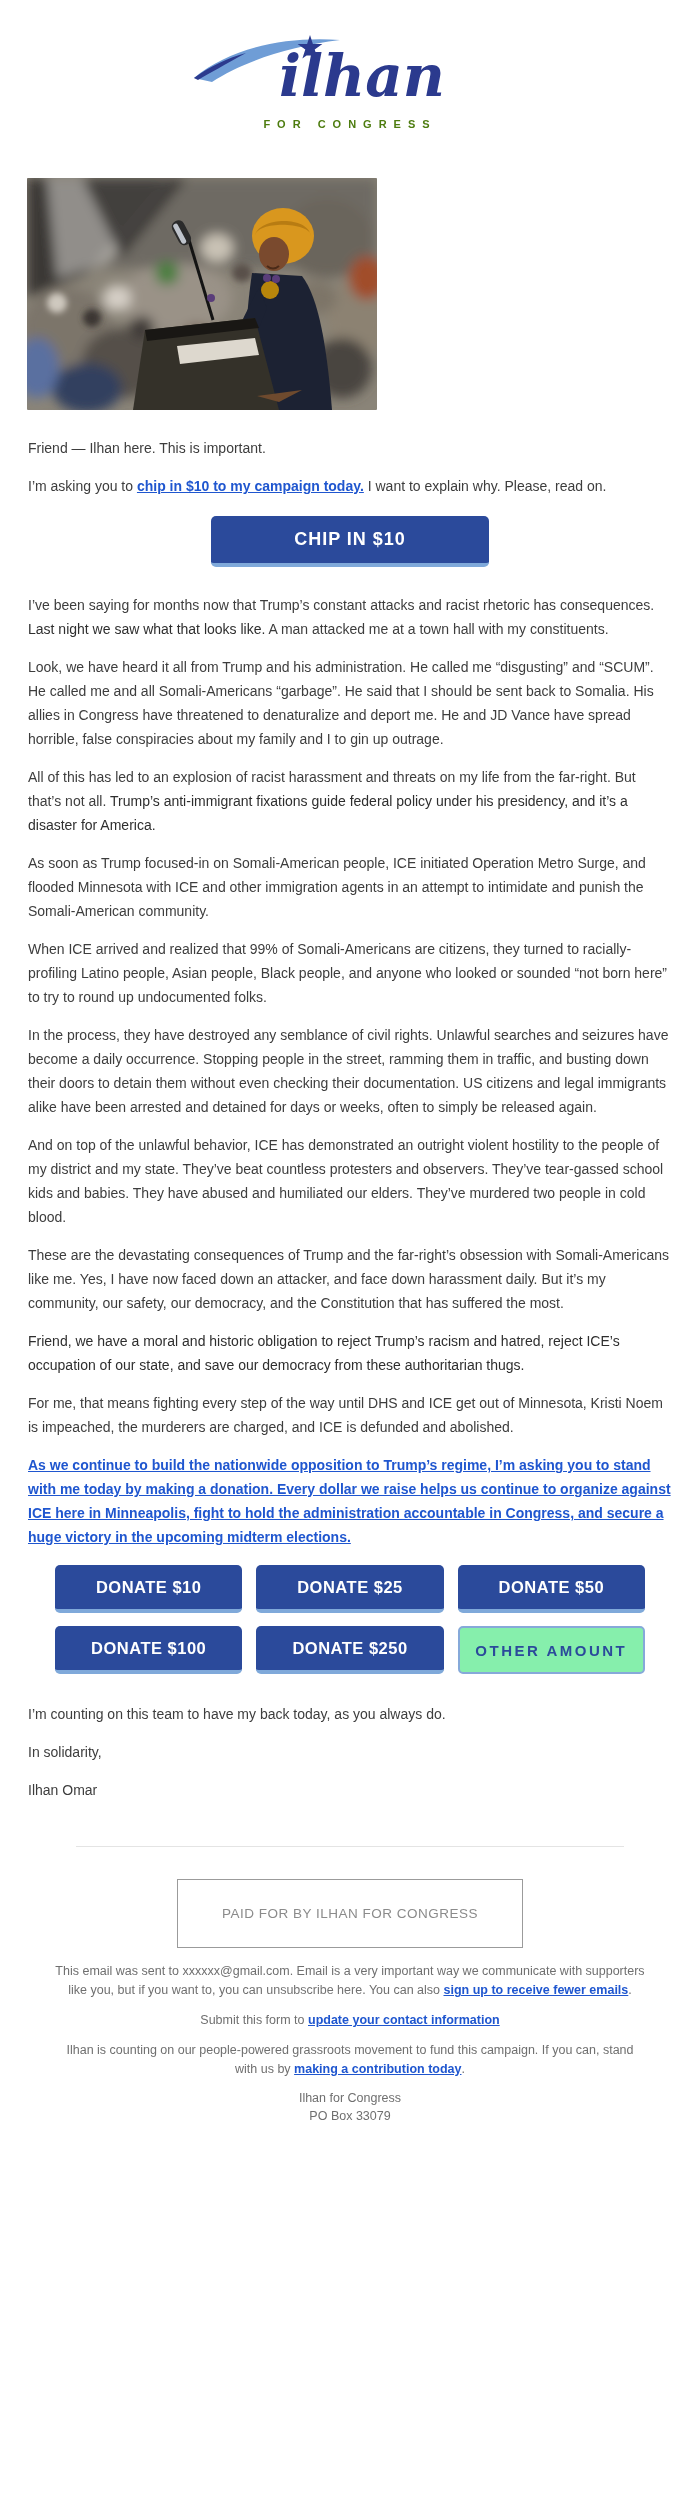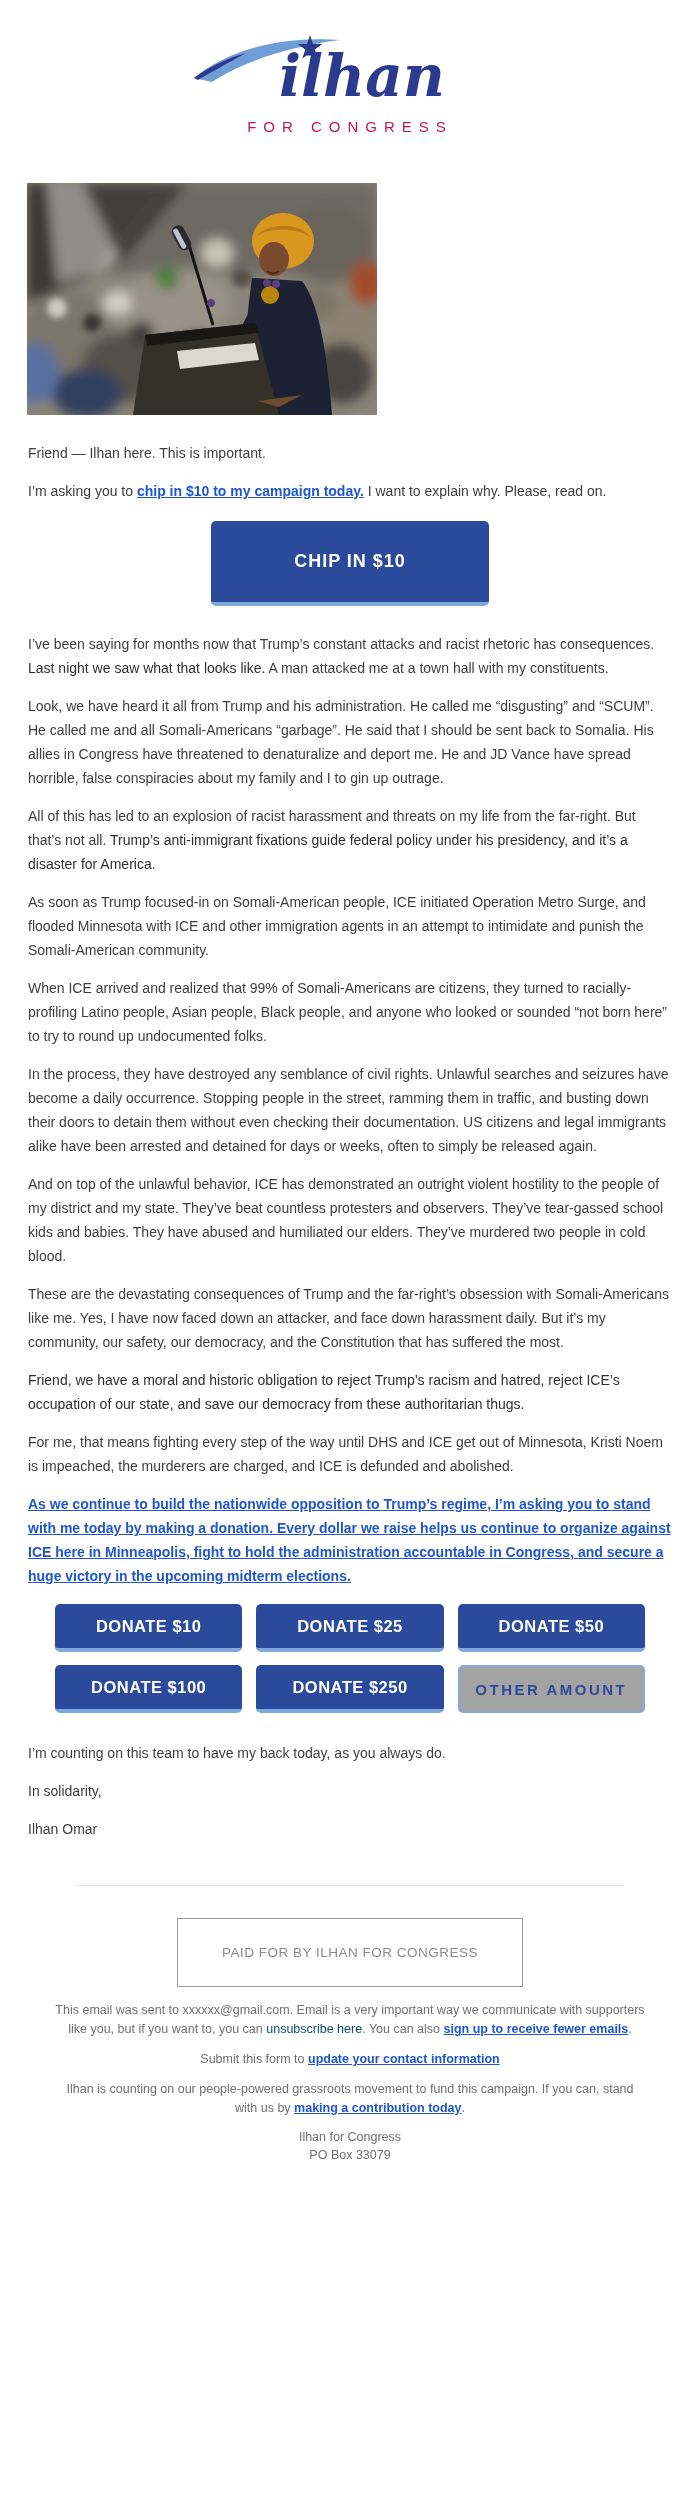--- a/index.html
+++ b/index.html
@@ -1,51 +1,51 @@
 <!DOCTYPE html>
 <html><head>
 <meta charset="utf-8">
 <style>
   html,body { margin:0; padding:0; background:#ffffff; }
   body { font-family:"Liberation Sans", sans-serif; color:#3d3d3d; }
   .page { width:700px; height:2510px; margin:0 auto; background:#fff; overflow:hidden; position:relative; }
 
   .logo-wrap { text-align:center; padding-top:22px; }
-  .logo-sub { color:#be185d; font-weight:normal; letter-spacing:7px; font-size:15px; margin-top:0px; text-align:center; }
+  .logo-sub { color:#4d7c0f; font-weight:bold; letter-spacing:7px; font-size:11px; margin-top:0px; text-align:center; }
 
   .photo { display:block; margin:48px 0 0 27px; border-radius:1px; }
 
   .content { padding:0 28px; }
   .para { font-size:14px; line-height:24px; margin:14px 0; }
   .para.first { margin-top:26px; }
   .seg-normal { color:#3d3d3d; }
   .seg-bold { font-weight:normal; color:#2e2e2e; }
   .seg-link { color:#1f56cf; font-weight:bold; text-decoration:underline; cursor:pointer; }
 
   .cta-row { text-align:center; margin:18px 0 26px; }
-  .cta-btn { display:inline-block; width:278px; padding:30px 0; background:#2b4a9b; border:none;
+  .cta-btn { display:inline-block; width:278px; padding:13px 0; background:#2b4a9b; border:none;
              border-bottom:4px solid #7fa9da; border-radius:5px; color:#fff; font-weight:bold;
              font-size:18px; letter-spacing:1px; font-family:inherit; cursor:pointer; }
 
   .actblue-note { text-align:center; font-style:italic; font-size:13.5px; color:#3a3a3a; margin:22px 6px 0; }
 
   .donate-grid { display:grid; grid-template-columns:1fr 1fr 1fr; gap:13px 14px; padding:0 27px; margin-top:16px; }
   .donate-btn { height:48px; background:#2b4a9b; border:none; border-bottom:4px solid #7fa9da; border-radius:5px;
                 color:#fff; font-weight:bold; font-size:16.5px; letter-spacing:0.5px; font-family:inherit; cursor:pointer; }
-  .donate-btn.outline { background:#a3a3a3; border:2px solid #86a9d9; color:#2b4a9b; letter-spacing:2.5px; font-size:15px; }
+  .donate-btn.outline { background:#86efac; border:2px solid #86a9d9; color:#2b4a9b; letter-spacing:2.5px; font-size:15px; }
 
   .footer-rule { border:none; border-top:1px solid #e4e4e4; width:548px; margin:44px auto 0; }
 
   .paidfor { width:344px; margin:32px auto 0; border:1px solid #9b9b9b; text-align:center; padding:26px 0;
              color:#8b8b8b; font-size:13.5px; letter-spacing:0.5px; }
 
   .fine { text-align:center; font-size:12.5px; color:#6f6f6f; line-height:19px; margin:14px auto 0; width:590px; }
   .fine + .fine { margin-top:11px; }
   .fine .seg-normal { color:#6f6f6f; }
-  .fine .seg-bold { color:#0c4a6e; }
+  .fine .seg-bold { color:#737373; }
 
   .addr { text-align:center; font-size:12.5px; color:#6f6f6f; line-height:18px; margin-top:10px; }
 </style>
 </head>
 <body>
 
 <div class="page">
 
   <div class="logo-wrap">
     <svg width="320" height="92" viewBox="0 0 320 92">

